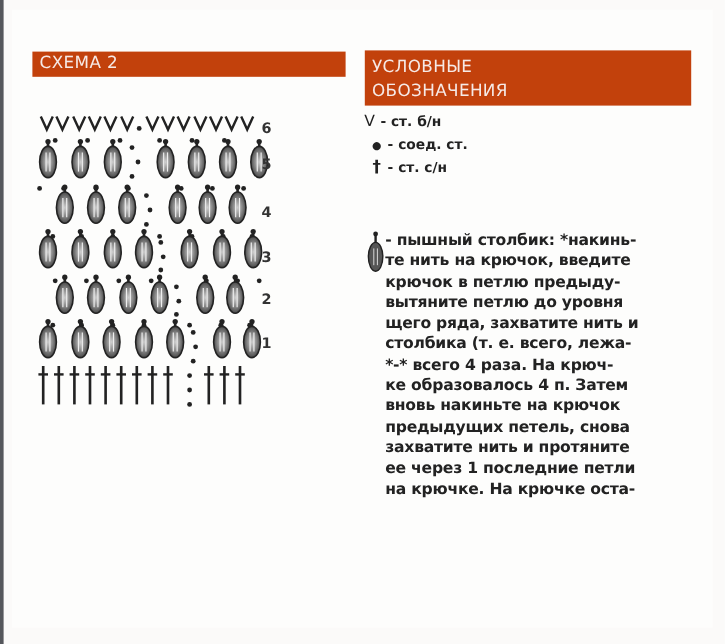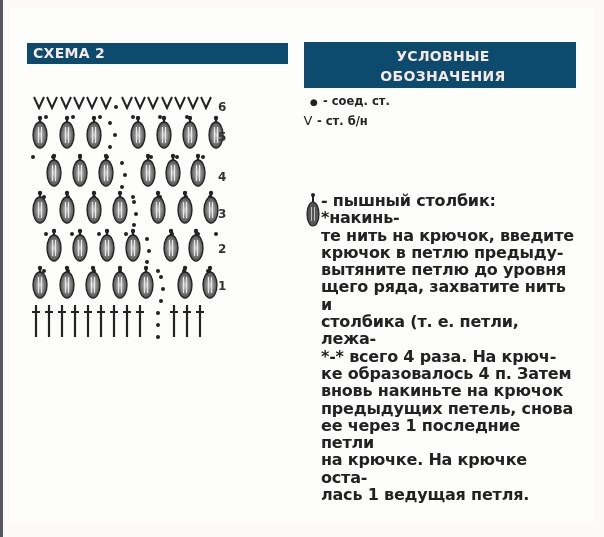--- a/index.html
+++ b/index.html
@@ -3,34 +3,34 @@
 <meta charset="utf-8">
 <style>
   html, body { margin:0; padding:0; }
   body {
     width:604px; height:537px; background:#fbfaf9; position:relative; overflow:hidden;
     font-family:"DejaVu Sans", sans-serif; color:#222;
   }
   .frame-left-edge { position:absolute; left:0; top:0; width:3px; height:537px; background:#55575c; }
   .page { position:absolute; left:10px; top:8px; width:584px; height:515px; background:#fdfdfc; }
   .bar {
-    position:absolute; background:#0c4a6e; color:#f6e9e6;
-    font-family:"DejaVu Sans", sans-serif; font-weight:bold; letter-spacing:0.3px;
+    position:absolute; background:#c2410c; color:#f6e9e6;
+    font-family:"DejaVu Sans", sans-serif; font-weight:normal; letter-spacing:0.3px;
   }
   .bar-left { left:27px; top:43px; width:261px; height:21px; font-size:14px; line-height:21px; padding-left:6px; box-sizing:border-box; }
-  .bar-right { left:304px; top:42px; width:272px; height:46px; font-size:14px; line-height:20px; padding:4px 0 0 6px; box-sizing:border-box;text-align:center; }
+  .bar-right { left:304px; top:42px; width:272px; height:46px; font-size:14px; line-height:20px; padding:4px 0 0 6px; box-sizing:border-box; }
   .bar-right span { display:block; }
 
   .chart { position:absolute; left:30px; top:95px; width:200px; height:250px; }
   .row-label { position:absolute; left:218px; font-size:12px; font-weight:bold; color:#333; }
 
   .legend { position:absolute; left:305px; top:92px; width:275px; font-size:11.5px; color:#222; }
   .legend-item { position:relative; height:19px; line-height:19px; font-weight:bold; }
   .legend-sym { display:inline-block; width:18px; text-align:center; }
-  .legend-desc { position:absolute; left:16px; top:100px; width:255px; font-size:16px; line-height:17.3px; font-weight:bold; letter-spacing:-0.2px; }
+  .legend-desc { position:absolute; left:16px; top:100px; width:255px; font-size:13px; line-height:17.3px; font-weight:bold; letter-spacing:-0.2px; }
   .puff-sym { position:absolute; left:0px; top:100px; }
 </style>
 </head>
 <body>
 
 <div class="frame-left-edge"></div>
 <div class="page"></div>
 
 <div class="bar bar-left">
   <span>СХЕМА 2</span>
@@ -199,42 +199,45 @@
 
 <div class="row-label" style="top:100px">6</div>
 <div class="row-label" style="top:130px">5</div>
 <div class="row-label" style="top:170px">4</div>
 <div class="row-label" style="top:207px">3</div>
 <div class="row-label" style="top:242px">2</div>
 <div class="row-label" style="top:279px">1</div>
 
 <div class="legend">
   <div class="legend-item">
+    <span class="legend-sym" style="font-weight:normal;font-size:13px;margin-left:-6px">V</span><span>- ст. б/н</span>
+  </div>
+  <div class="legend-item">
     <span class="legend-sym" style="font-size:9px">●</span><span>- соед. ст.</span>
   </div>
   <div class="legend-item">
-    <span class="legend-sym" style="font-weight:normal;font-size:13px;margin-left:-6px">V</span><span>- ст. б/н</span>
+    <span class="legend-sym" style="font-size:14px">†</span><span>- ст. с/н</span>
   </div>
 
   <svg class="puff-sym" width="16" height="40" viewBox="0 0 16 40">
     <line x1="8" y1="2" x2="8" y2="10" stroke="#222" stroke-width="2"></line>
     <circle cx="8" cy="3" r="2" fill="#222"></circle>
     <ellipse cx="8" cy="22" rx="6" ry="12" fill="#555" stroke="#222" stroke-width="1.2"></ellipse>
     <line x1="6.5" y1="15" x2="6.5" y2="29" stroke="#ddd" stroke-width="0.8"></line>
     <line x1="9.5" y1="15" x2="9.5" y2="29" stroke="#ddd" stroke-width="0.8"></line>
   </svg>
 
   <div class="legend-desc">
     <div>- пышный столбик: *накинь-</div>
     <div>те нить на крючок, введите</div>
     <div>крючок в петлю предыду-</div>
     <div>вытяните петлю до уровня</div>
     <div>щего ряда, захватите нить и</div>
-    <div>столбика (т. е. петли, лежа-</div>
+    <div>столбика (т. е. всего, лежа-</div>
     <div>*-* всего 4 раза. На крюч-</div>
     <div>ке образовалось 4 п. Затем</div>
     <div>вновь накиньте на крючок</div>
     <div>предыдущих петель, снова</div>
+    <div>захватите нить и протяните</div>
     <div>ее через 1 последние петли</div>
     <div>на крючке. На крючке оста-</div>
-    <div>лась 1 ведущая петля.</div>
   </div>
 </div>
 
 </body></html>

